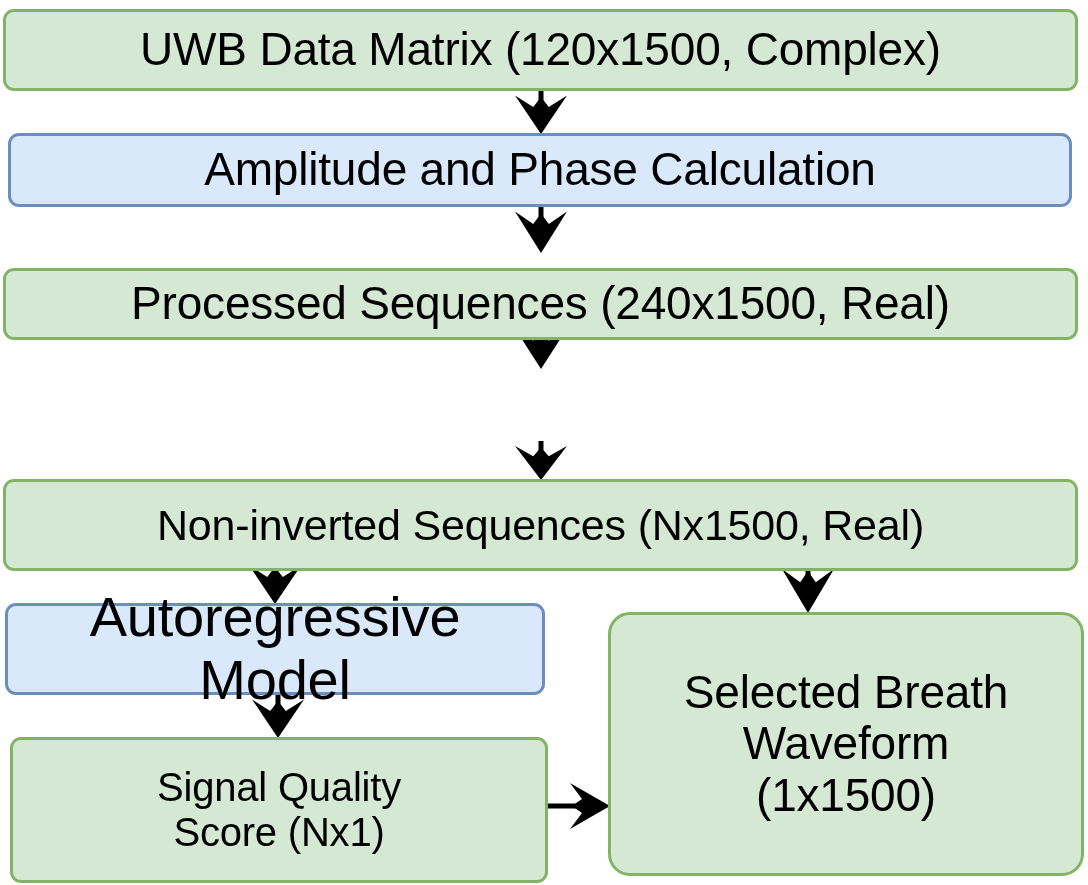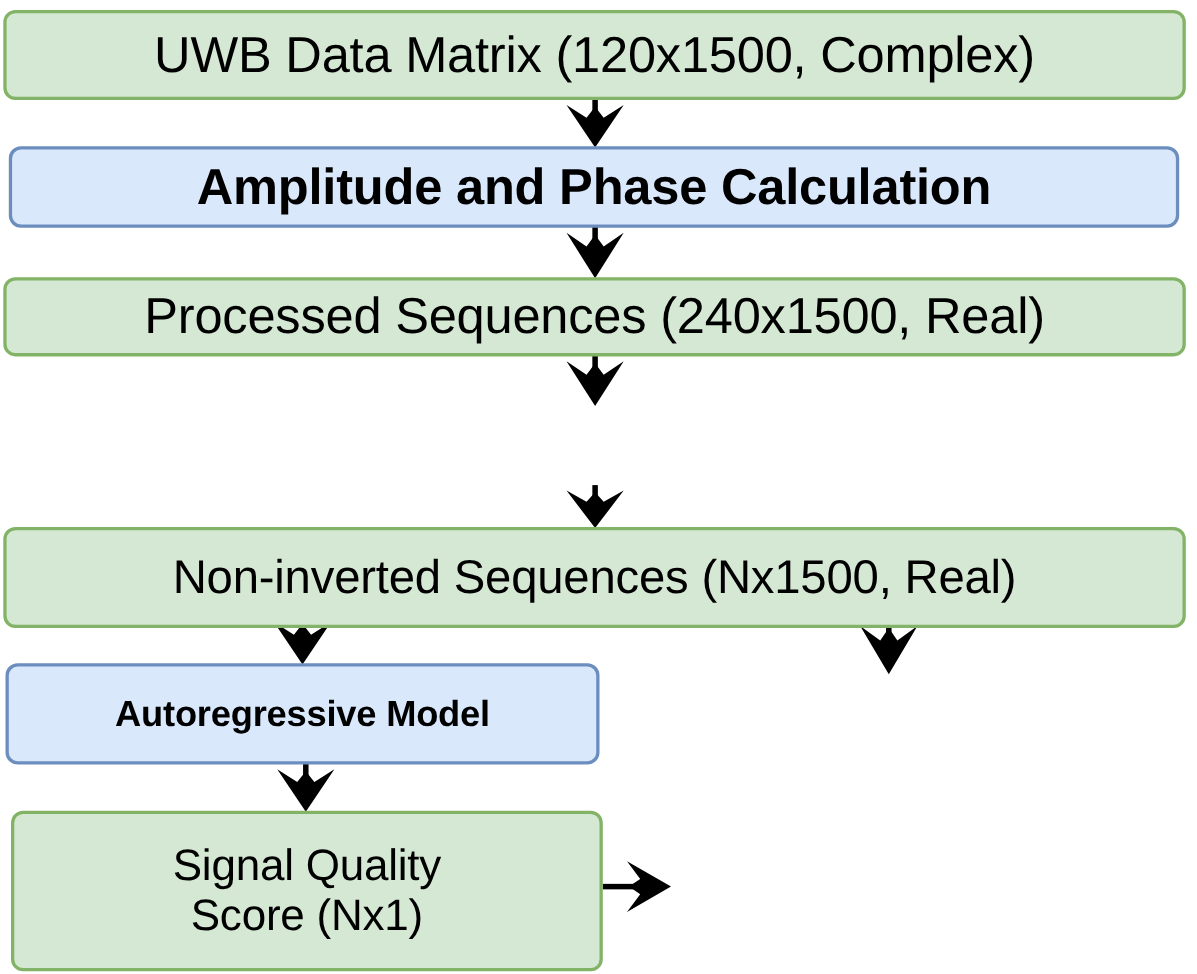--- a/index.html
+++ b/index.html
@@ -31,21 +31,20 @@
   }
   .node.data {
     background: #d5e8d4;
     border: 3px solid #82b366;
     border-radius: 11px;
   }
   .node.process {
     background: #dae8fc;
     border: 3px solid #6c8ebf;
     border-radius: 11px;
-    font-weight: bold;
   }
   .node.tall {
     border-radius: 22px;
   }
   svg.edges {
     position: absolute;
     left: 0;
     top: 0;
     width: 1088px;
     height: 885px;
@@ -91,18 +90,21 @@
         <rect x="275.5" y="694" width="5" height="16.951999999999998" fill="#000000"></rect>
         <polygon points="278.0,738.0 252.0,699.4 270.2,711.0 278.0,701.1 285.8,711.0 304.0,699.4" fill="#000000"></polygon>
       </g>
       <g>
         <rect x="548" y="803.5" width="34" height="5" fill="#000000"></rect>
         <polygon points="610.0,806.0 570.0,783.0 582.0,799.1 571.8,806.0 582.0,812.9 570.0,829.0" fill="#000000"></polygon>
       </g>
     </svg>
 <div class="node data" style="left: 3px; top: 9px; width: 1075px; height: 82px; font-size: 46px;"><span class="label">UWB Data Matrix (120x1500, Complex)</span></div>
     <div class="node process" style="left: 8px; top: 133px; width: 1064px; height: 74px; font-size: 46px;"><span class="label">Amplitude and Phase Calculation</span></div>
-    <div class="node data" style="left: 3px; top: 252px; width: 1075px; height: 72px; font-size: 46px;"><span class="label">Processed Sequences (240x1500, Real)</span></div>
+    <div class="node data" style="left: 3px; top: 268px; width: 1075px; height: 72px; font-size: 46px;"><span class="label">Processed Sequences (240x1500, Real)</span></div>
     <div class="node data" style="left: 3px; top: 479px; width: 1075px; height: 92px; font-size: 43px;"><span class="label">Non-inverted Sequences (Nx1500, Real)</span></div>
-    <div class="node process" style="left: 5px; top: 603px; width: 540px; height: 92px; font-size: 33px;"><span class="label">Autoregressive Model</span></div>
+    <div class="node process" style="left: 5px; top: 603px; width: 540px; height: 92px; font-size: 56px;"><span class="label">Autoregressive Model</span></div>
     <div class="node data" style="left: 10px; top: 737px; width: 538px; height: 146px; font-size: 40px;"><span class="label">Signal Quality
 Score (Nx1)</span></div>
+    <div class="node data tall" style="left: 608px; top: 612px; width: 476px; height: 264px; font-size: 46px;"><span class="label">Selected Breath
+Waveform
+(1x1500)</span></div>
   </div>
 
 </body></html>

